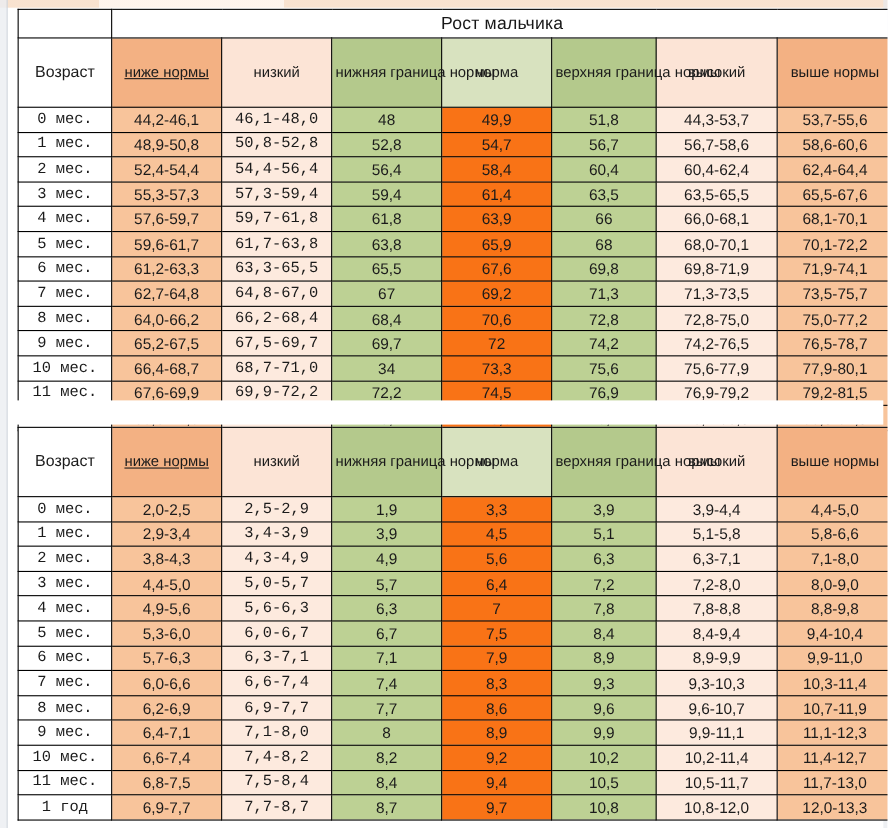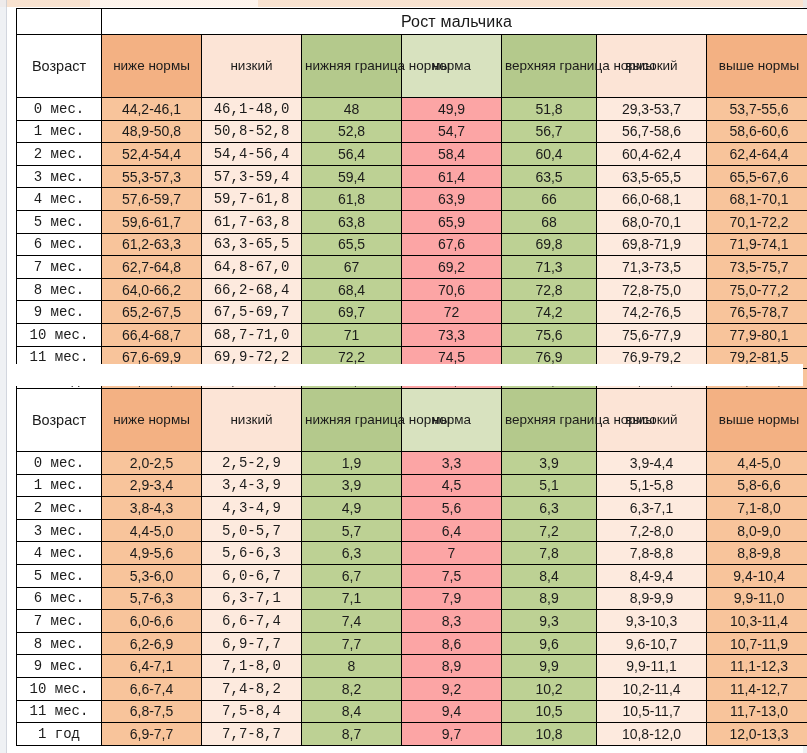--- a/index.html
+++ b/index.html
@@ -88,35 +88,35 @@
 
   
   tr.head-row td { height: 63px; line-height: 14px; padding: 2px 3px; margin-left: 10px; }
   td.h-age {
     background: #ffffff;
     font-weight: bold;
     font-size: 14.5px;
     text-align: left;
     padding-left: 8px;
   }
-  td.h-below { background: #f3b183; }
+  td.h-below { background: #f3b183; text-decoration: underline; }
   td.h-low   { background: #fce4d6; }
   td.h-lowb  { background: #b4c98c; }
   td.h-norm  { background: #d8e2bf; font-weight: bold; }
   td.h-uppb  { background: #b4c98c; }
   td.h-high  { background: #fce4d6; }
   td.h-above { background: #f3b183; }
 
   
   tr.data-row td { height: 22.6px; font-size: 14px; padding: 0 2px; }
   td.d-age   { background: #ffffff; text-align: left; padding-left: 12px; font-family: Liberation Mono, monospace; }
   td.d-below { background: #f8c49b; }
   td.d-low   { background: #fdeade; font-family: Liberation Mono, monospace; }
   td.d-lowb  { background: #bdd194; }
-  td.d-norm  { background: #fca5a5; font-weight: bold; }
+  td.d-norm  { background: #f97316; font-weight: bold; }
   td.d-uppb  { background: #bdd194; }
   td.d-high  { background: #fdeade; }
   td.d-above { background: #f8c49b; }
 
   
   .mid-gap {
     position: absolute;
     left: 8px; top: 364px;
     width: 795px; height: 22px;
     background: #ffffff;
@@ -160,21 +160,21 @@
         </tr>
       </tbody>
       <tbody>
           <tr class="data-row">
             <td class="d-age">0 мес.</td>
             <td class="d-below">44,2-46,1</td>
             <td class="d-low">46,1-48,0</td>
             <td class="d-lowb">48</td>
             <td class="d-norm">49,9</td>
             <td class="d-uppb">51,8</td>
-            <td class="d-high">29,3-53,7</td>
+            <td class="d-high">44,3-53,7</td>
             <td class="d-above">53,7-55,6</td>
           </tr>
           <tr class="data-row">
             <td class="d-age">1 мес.</td>
             <td class="d-below">48,9-50,8</td>
             <td class="d-low">50,8-52,8</td>
             <td class="d-lowb">52,8</td>
             <td class="d-norm">54,7</td>
             <td class="d-uppb">56,7</td>
             <td class="d-high">56,7-58,6</td>
@@ -257,21 +257,21 @@
             <td class="d-lowb">69,7</td>
             <td class="d-norm">72</td>
             <td class="d-uppb">74,2</td>
             <td class="d-high">74,2-76,5</td>
             <td class="d-above">76,5-78,7</td>
           </tr>
           <tr class="data-row">
             <td class="d-age">10 мес.</td>
             <td class="d-below">66,4-68,7</td>
             <td class="d-low">68,7-71,0</td>
-            <td class="d-lowb">71</td>
+            <td class="d-lowb">34</td>
             <td class="d-norm">73,3</td>
             <td class="d-uppb">75,6</td>
             <td class="d-high">75,6-77,9</td>
             <td class="d-above">77,9-80,1</td>
           </tr>
           <tr class="data-row">
             <td class="d-age">11 мес.</td>
             <td class="d-below">67,6-69,9</td>
             <td class="d-low">69,9-72,2</td>
             <td class="d-lowb">72,2</td>

